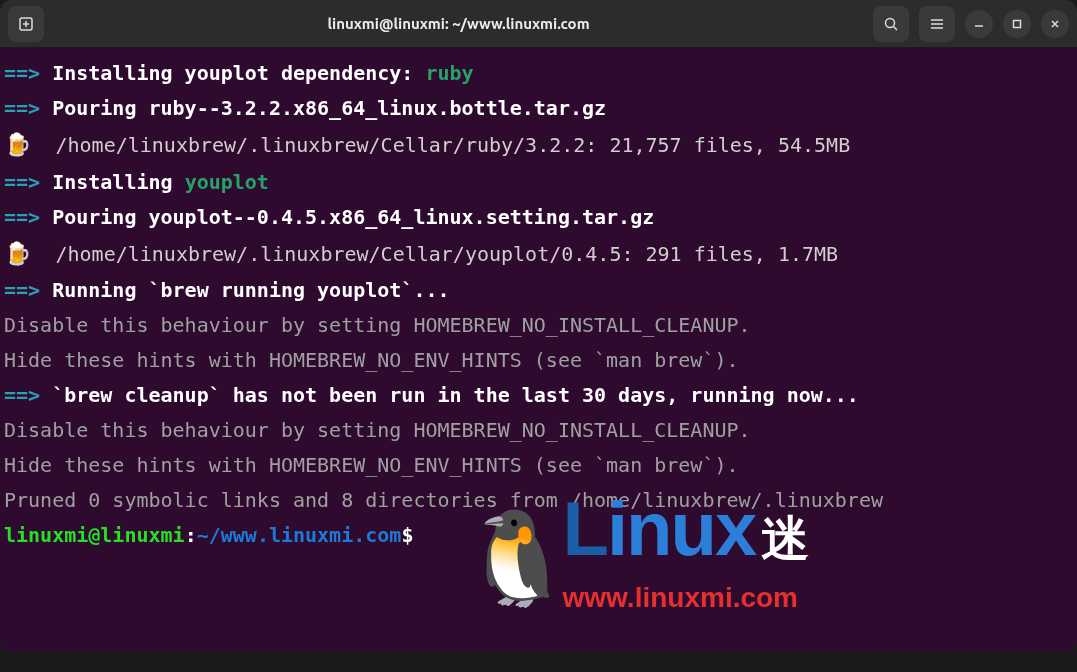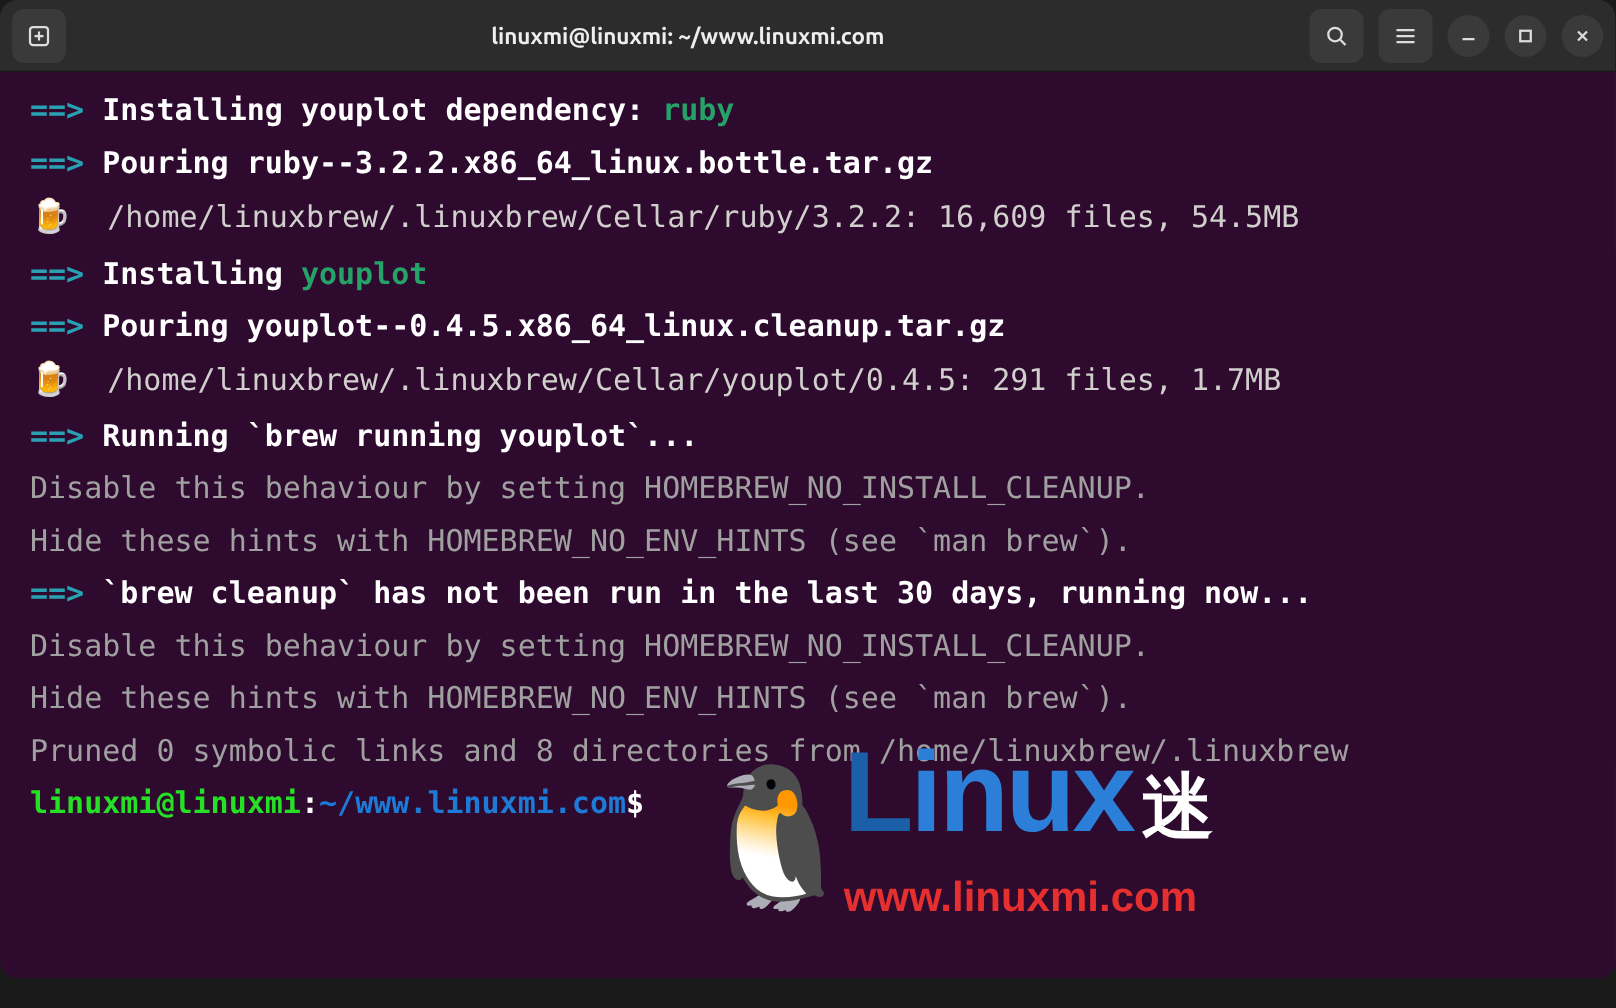--- a/index.html
+++ b/index.html
@@ -71,21 +71,21 @@
       display: flex;
       align-items: center;
       justify-content: center;
       color: #eee;
       cursor: pointer;
       font-size: 14px;
     }
     .terminal {
       flex: 1;
       background: #2d0a2e;
-      padding: 8px 20px;
+      padding: 8px 4px;
       font-size: 20px;
       line-height: 1.75;
       position: relative;
       color: #d0cfcc;
       font-weight: 500;
     }
     .line { white-space: pre-wrap; }
     .arrow { color: #2aa1b3; font-weight: bold; }
     .bold-white { color: #ffffff; font-weight: bold; }
     .green { color: #26a269; font-weight: bold; }
@@ -174,23 +174,23 @@
         <svg width="12" height="12" viewBox="0 0 12 12">
             <path d="M3 3l6 6M9 3l-6 6" stroke="#ddd" stroke-width="1.5"></path>
           </svg>
       </div>
     </div>
   </div>
 
   <div class="terminal">
     <div class="line"><span class="arrow">==&gt;</span><span class="bold-white"> Installing youplot dependency: </span><span class="green">ruby</span></div>
     <div class="line"><span class="arrow">==&gt;</span><span class="bold-white"> Pouring ruby--3.2.2.x86_64_linux.bottle.tar.gz</span></div>
-    <div class="line"><span class="beer">🍺</span><span>  /home/linuxbrew/.linuxbrew/Cellar/ruby/3.2.2: 16,609 files, 54.5MB</span></div>
+    <div class="line"><span class="beer">🍺</span><span>  /home/linuxbrew/.linuxbrew/Cellar/ruby/3.2.2: 21,757 files, 54.5MB</span></div>
     <div class="line"><span class="arrow">==&gt;</span><span class="bold-white"> Installing </span><span class="green">youplot</span></div>
-    <div class="line"><span class="arrow">==&gt;</span><span class="bold-white"> Pouring youplot--0.4.5.x86_64_linux.cleanup.tar.gz</span></div>
+    <div class="line"><span class="arrow">==&gt;</span><span class="bold-white"> Pouring youplot--0.4.5.x86_64_linux.setting.tar.gz</span></div>
     <div class="line"><span class="beer">🍺</span><span>  /home/linuxbrew/.linuxbrew/Cellar/youplot/0.4.5: 291 files, 1.7MB</span></div>
     <div class="line"><span class="arrow">==&gt;</span><span class="bold-white"> Running `brew running youplot`...</span></div>
     <div class="line gray">Disable this behaviour by setting HOMEBREW_NO_INSTALL_CLEANUP.</div>
     <div class="line gray">Hide these hints with HOMEBREW_NO_ENV_HINTS (see `man brew`).</div>
     <div class="line"><span class="arrow">==&gt;</span><span class="bold-white"> `brew cleanup` has not been run in the last 30 days, running now...</span></div>
     <div class="line gray">Disable this behaviour by setting HOMEBREW_NO_INSTALL_CLEANUP.</div>
     <div class="line gray">Hide these hints with HOMEBREW_NO_ENV_HINTS (see `man brew`).</div>
     <div class="line gray">Pruned 0 symbolic links and 8 directories from /home/linuxbrew/.linuxbrew</div>
     <div class="line"><span class="prompt-user">linuxmi@linuxmi</span><span class="prompt-sep">:</span><span class="prompt-path">~/www.linuxmi.com</span><span class="prompt-sep">$</span></div>
 

